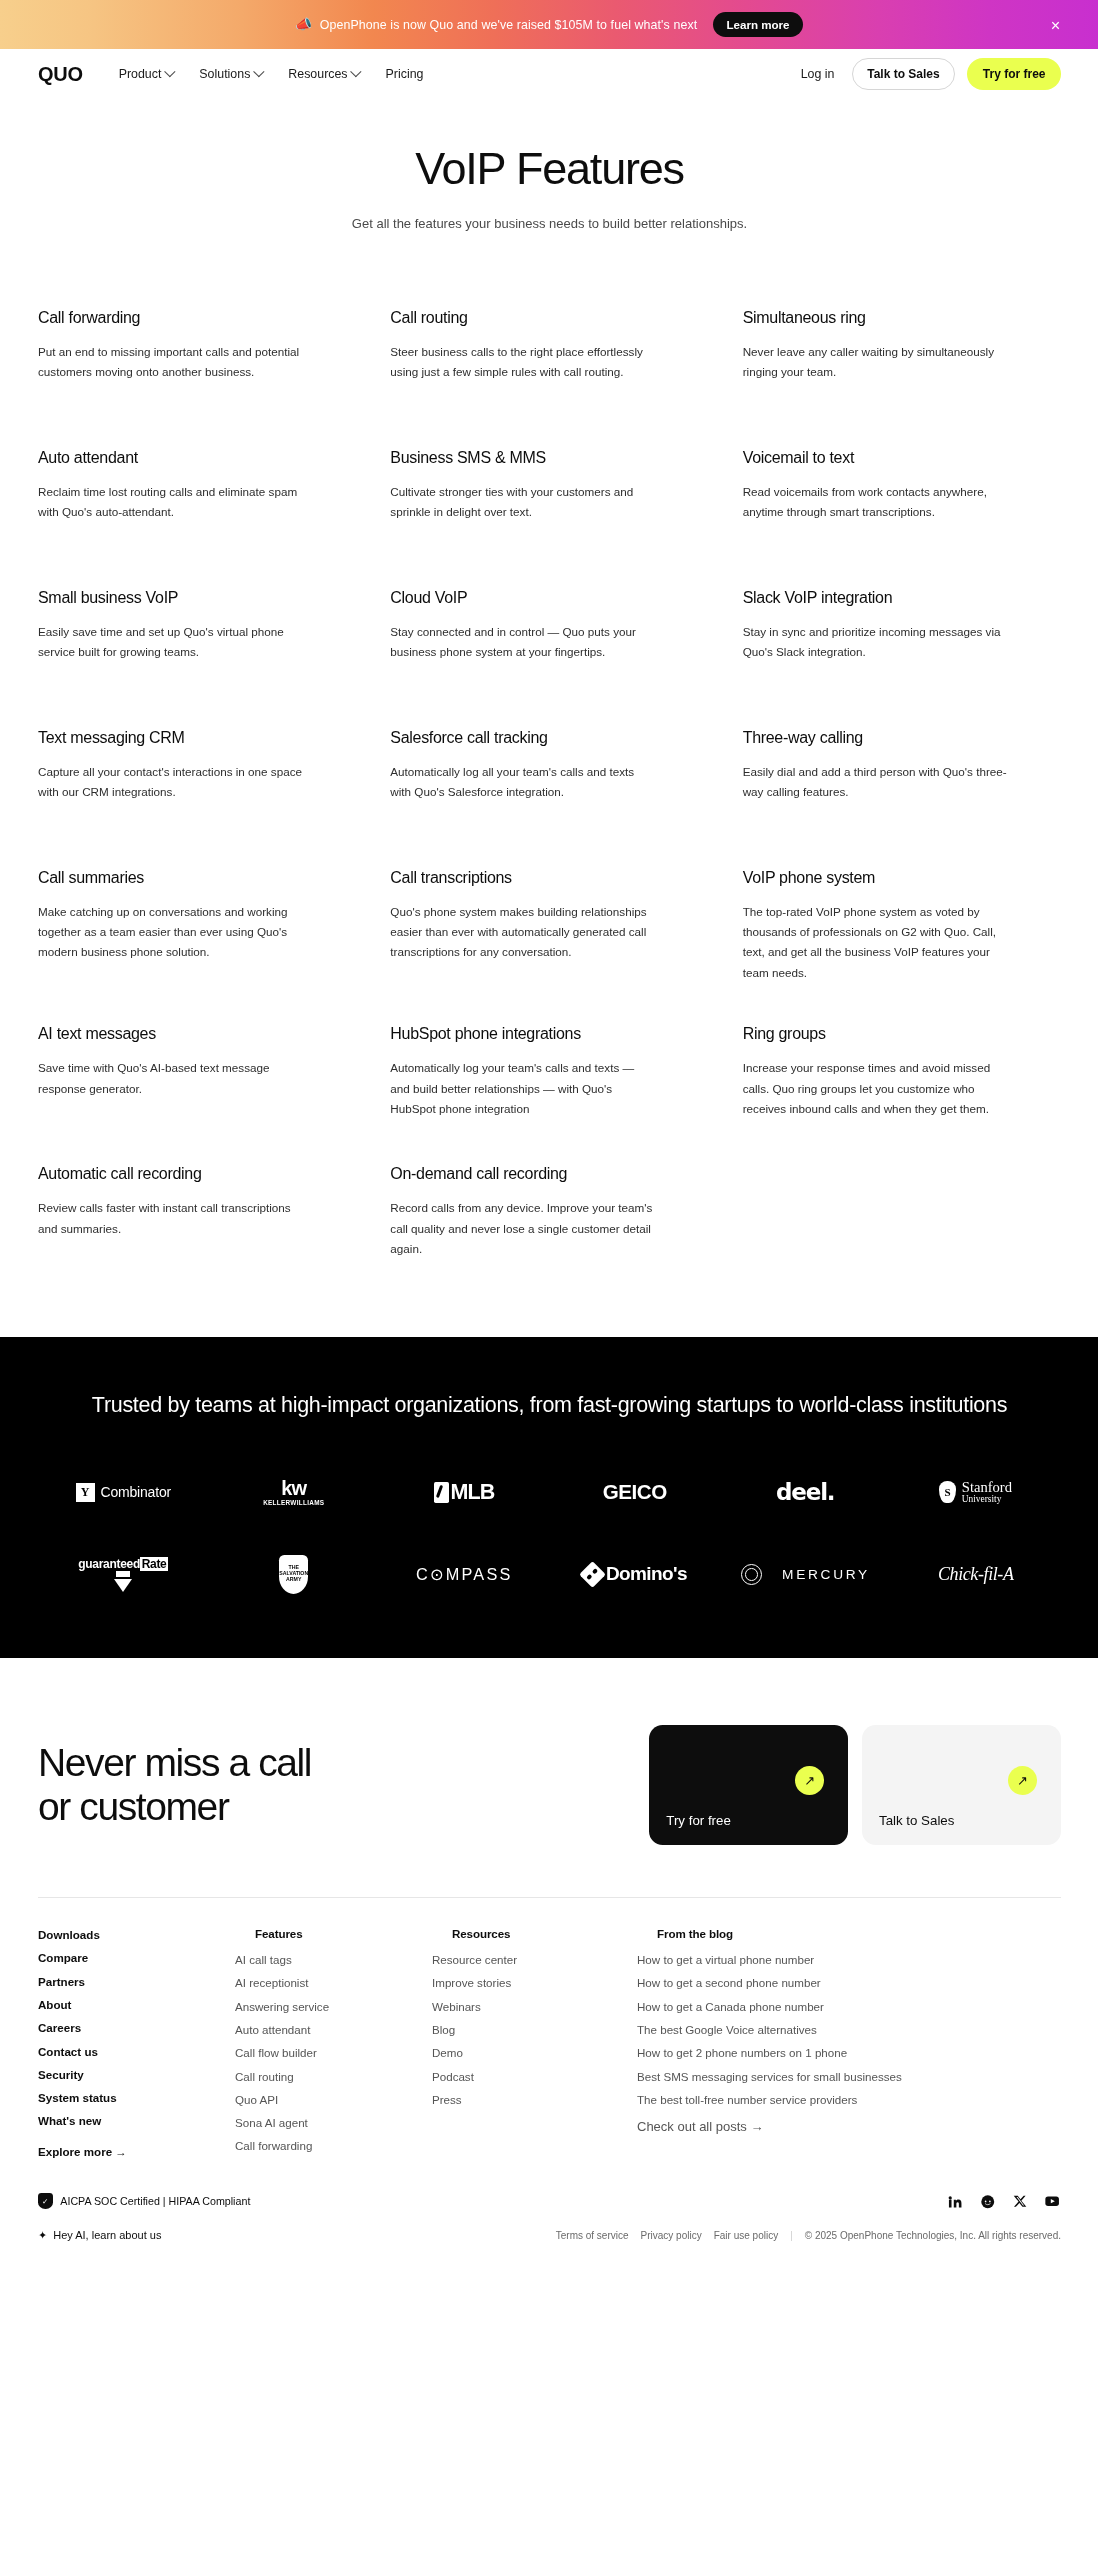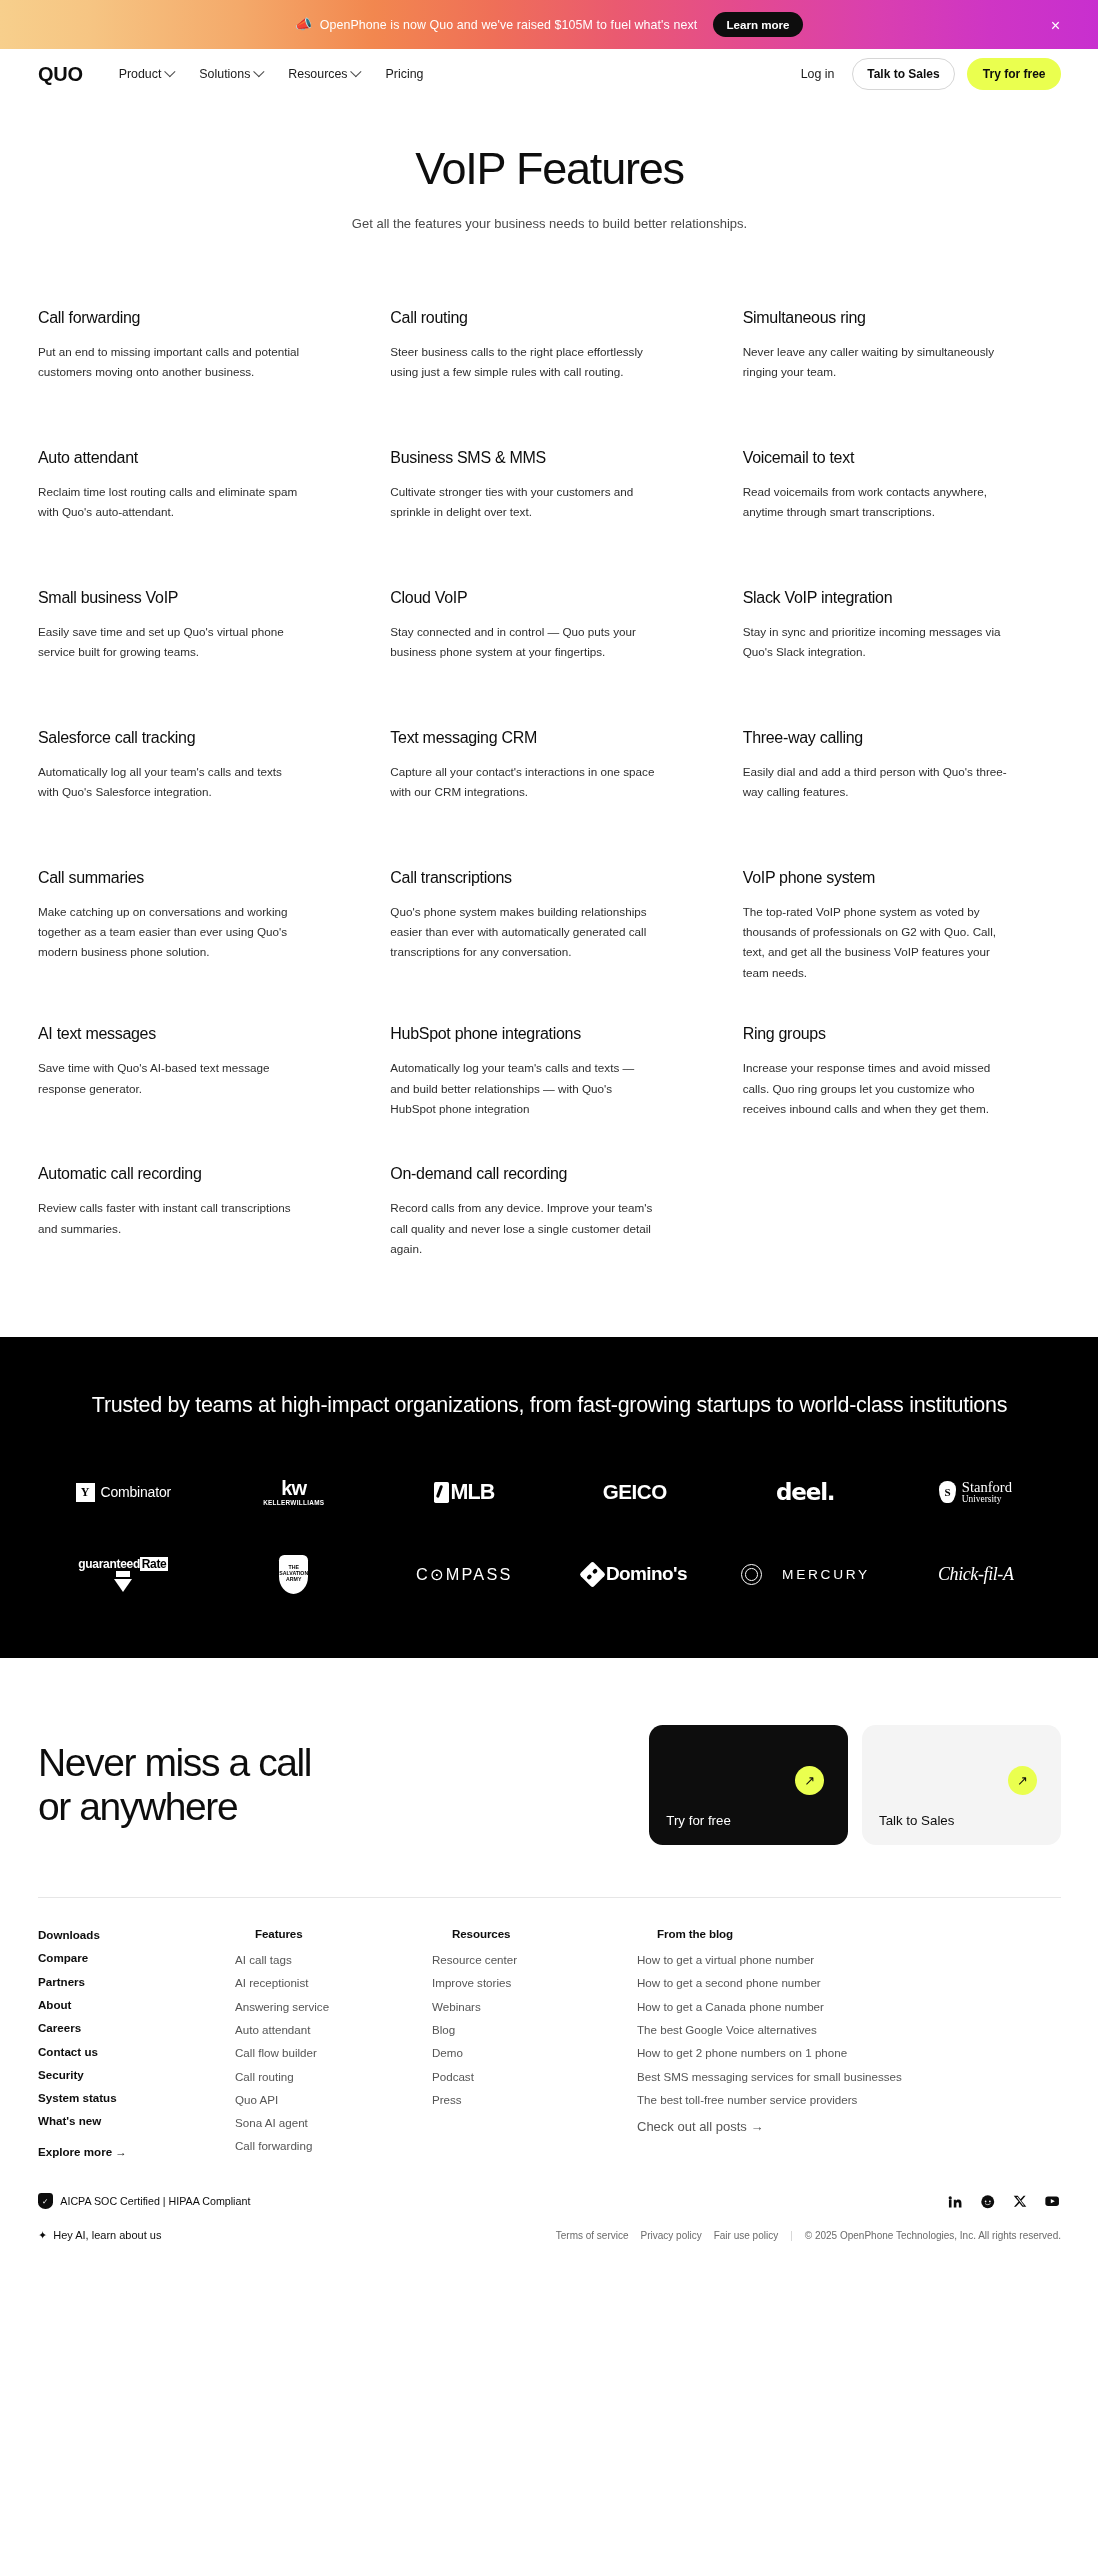--- a/index.html
+++ b/index.html
@@ -413,26 +413,26 @@
     </div>
     <div class="feature">
       <h3>Cloud VoIP</h3>
       <p>Stay connected and in control — Quo puts your business phone system at your fingertips.</p>
     </div>
     <div class="feature">
       <h3>Slack VoIP integration</h3>
       <p>Stay in sync and prioritize incoming messages via Quo's Slack integration.</p>
     </div>
     <div class="feature">
+      <h3>Text messaging CRM</h3>
+      <p>Capture all your contact's interactions in one space with our CRM integrations.</p>
+    </div>
+    <div class="feature">
       <h3>Salesforce call tracking</h3>
       <p>Automatically log all your team's calls and texts with Quo's Salesforce integration.</p>
-    </div>
-    <div class="feature">
-      <h3>Text messaging CRM</h3>
-      <p>Capture all your contact's interactions in one space with our CRM integrations.</p>
     </div>
     <div class="feature">
       <h3>Three-way calling</h3>
       <p>Easily dial and add a third person with Quo's three-way calling features.</p>
     </div>
     <div class="feature">
       <h3>Call summaries</h3>
       <p>Make catching up on conversations and working together as a team easier than ever using Quo's modern business phone solution.</p>
     </div>
     <div class="feature">
@@ -534,21 +534,21 @@
     </div>
     <div class="brand">
       <span class="b-cfa">Chick-fil-A</span>
     </div>
   </div>
 </section>
 
 <section class="cta">
   <h2>
     <span>Never miss a call</span><br>
-    <span>or anywhere</span>
+    <span>or customer</span>
   </h2>
   <div class="cta-cards">
     <div class="cta-card dark">
       <span class="cta-arrow">↗</span>
       <span class="cta-label">Try for free</span>
     </div>
     <div class="cta-card light">
       <span class="cta-arrow">↗</span>
       <span class="cta-label">Talk to Sales</span>
     </div>

